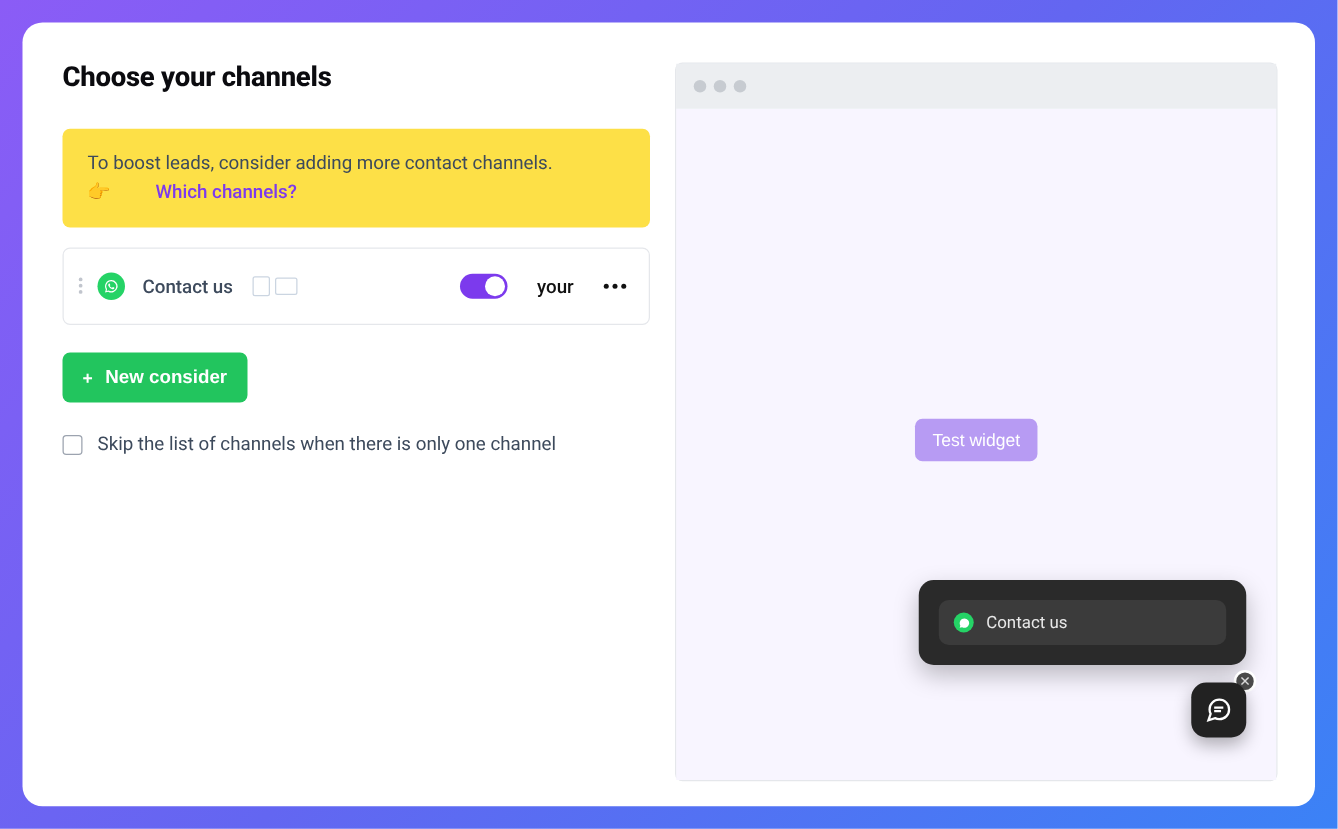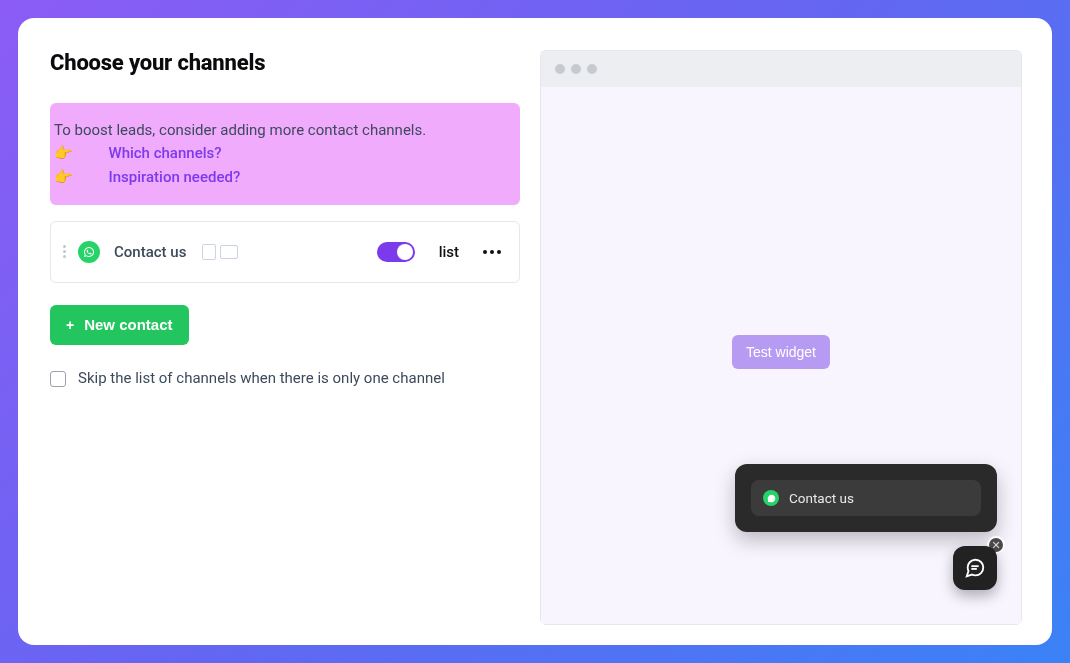--- a/index.html
+++ b/index.html
@@ -30,23 +30,23 @@
   flex-direction: column;
 }
 .title {
   font-size: 22px;
   font-weight: 800;
   color: #0b0b0f;
   margin-bottom: 28px;
   letter-spacing: -0.2px;
 }
 .info-box {
-  background: #f0abfc;
+  background: #fde047;
   border-radius: 6px;
-  padding: 16px 4px;
+  padding: 16px 20px;
   font-size: 15px;
   line-height: 1.55;
   color: #3d4a5c;
   margin-bottom: 16px;
 }
 .info-link {
   color: #7c3aed;
   font-weight: 500;
   margin-left: 28px;
 }
@@ -158,24 +158,20 @@
 <div class="card">
   <div class="left-pane">
     <h1 class="title">Choose your channels</h1>
 
     <div class="info-box">
       <div>To boost leads, consider adding more contact channels.</div>
       <div>
         <span class="emoji">👉</span>
         <span class="info-link">Which channels?</span>
       </div>
-      <div>
-        <span class="emoji">👉</span>
-        <span class="info-link">Inspiration needed?</span>
-      </div>
     </div>
 
     <div class="channel-row">
       <div class="drag-handle">
         <span class="dot"></span>
           <span class="dot"></span>
           <span class="dot"></span>
       </div>
       <div class="whatsapp-icon">
         <svg viewBox="0 0 24 24">
@@ -184,31 +180,31 @@
       </div>
       <span class="channel-label">Contact us</span>
       <div class="device-icons">
         <span class="dev"></span>
         <span class="desk"></span>
       </div>
       <div class="spacer"></div>
       <div class="toggle">
         <div class="knob"></div>
       </div>
-      <span class="edit-link">list</span>
+      <span class="edit-link">your</span>
       <div class="more-dots">
         <span class="d"></span>
           <span class="d"></span>
           <span class="d"></span>
       </div>
     </div>
 
     <button class="new-channel-btn">
       <span class="plus">+</span>
-      <span>New contact</span>
+      <span>New consider</span>
     </button>
 
     <div class="skip-row">
       <div class="skip-checkbox"></div>
       <span class="skip-label">Skip the list of channels when there is only one channel</span>
     </div>
   </div>
 
   <div class="right-pane">
     <div class="browser-frame">

